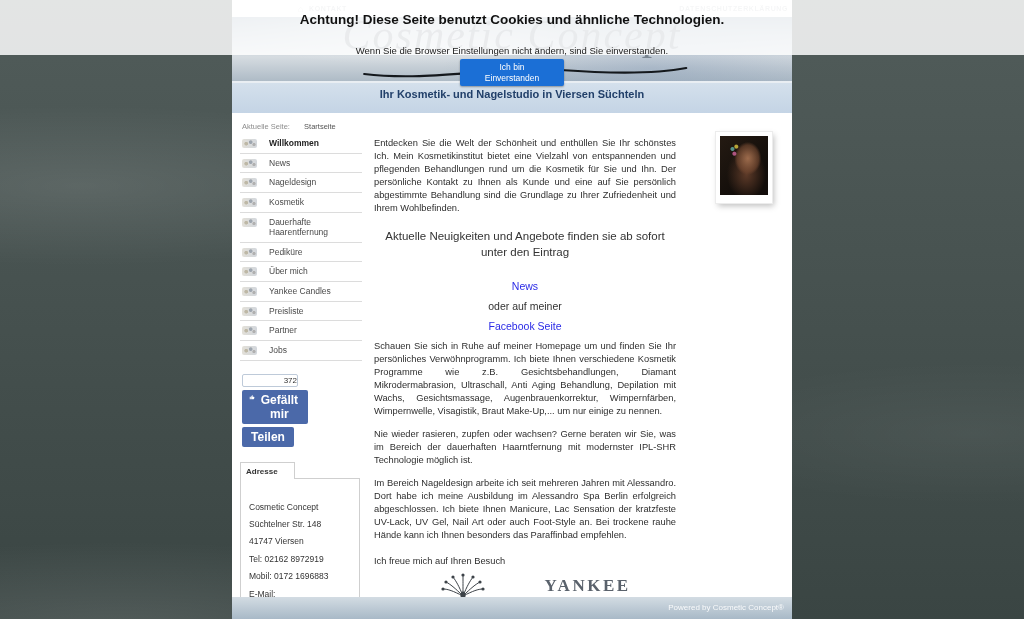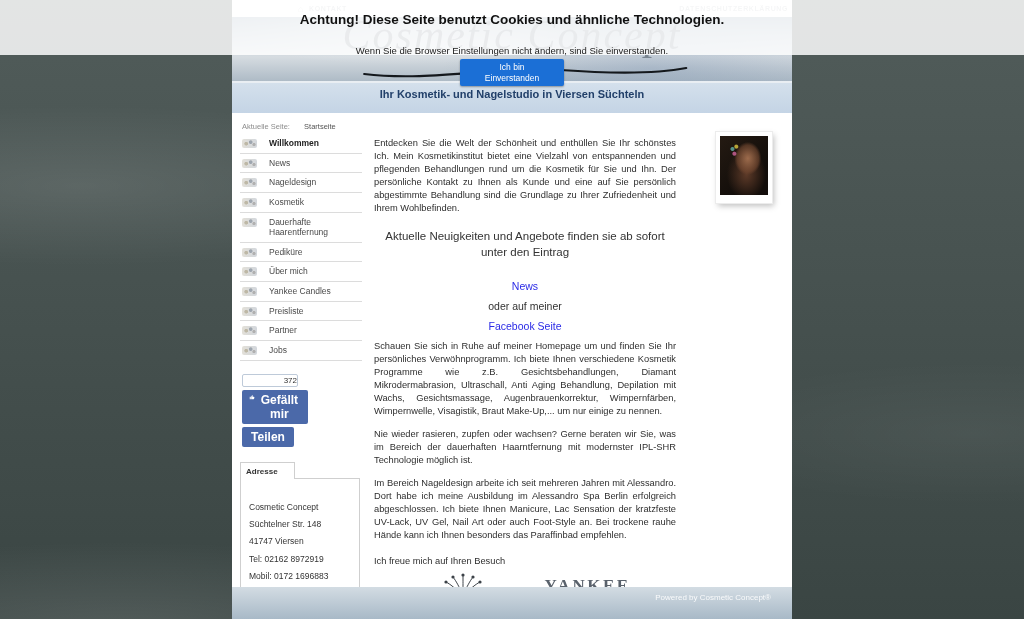--- a/index.html
+++ b/index.html
@@ -139,23 +139,23 @@
       radial-gradient(circle at 34% 18%, rgba(200,180,60,.9) 0 1.5px, transparent 2.5px),
       radial-gradient(circle at 30% 30%, rgba(190,90,140,.9) 0 1.5px, transparent 2.5px),
       radial-gradient(ellipse 18px 22px at 58% 38%, #9c6b4c, rgba(120,75,50,.6) 60%, transparent 75%),
       radial-gradient(ellipse 26px 34px at 55% 65%, #5d3a28, transparent 75%),
       linear-gradient(135deg, #241a12, #120d0a 70%);
     background-color: #15100c;
   }
 
   
   .footer {
-    position: absolute; left: 0; right: 0; bottom: 0; height: 32px;
+    position: absolute; left: 0; right: 0; bottom: 0; height: 22px;
     background: linear-gradient(180deg, #d3dce3, #a8b9c7);
-    text-align: right; line-height: 21px; padding-right: 21px;
+    text-align: right; line-height: 21px; padding-right: 8px;
     font-size: 8px; color: rgba(255,255,255,.9);
   }
 
   
   .cookie {
     position: absolute; left: 0; top: 0; width: 1024px; height: 55px;
     background: rgba(255,255,255,.84); z-index: 10; text-align: center;
   }
   .cookie-title { font-size: 13.5px; font-weight: bold; color: #111; padding-top: 12px; }
   .cookie-sub { font-size: 9.5px; color: #222; margin-top: 18px; }

